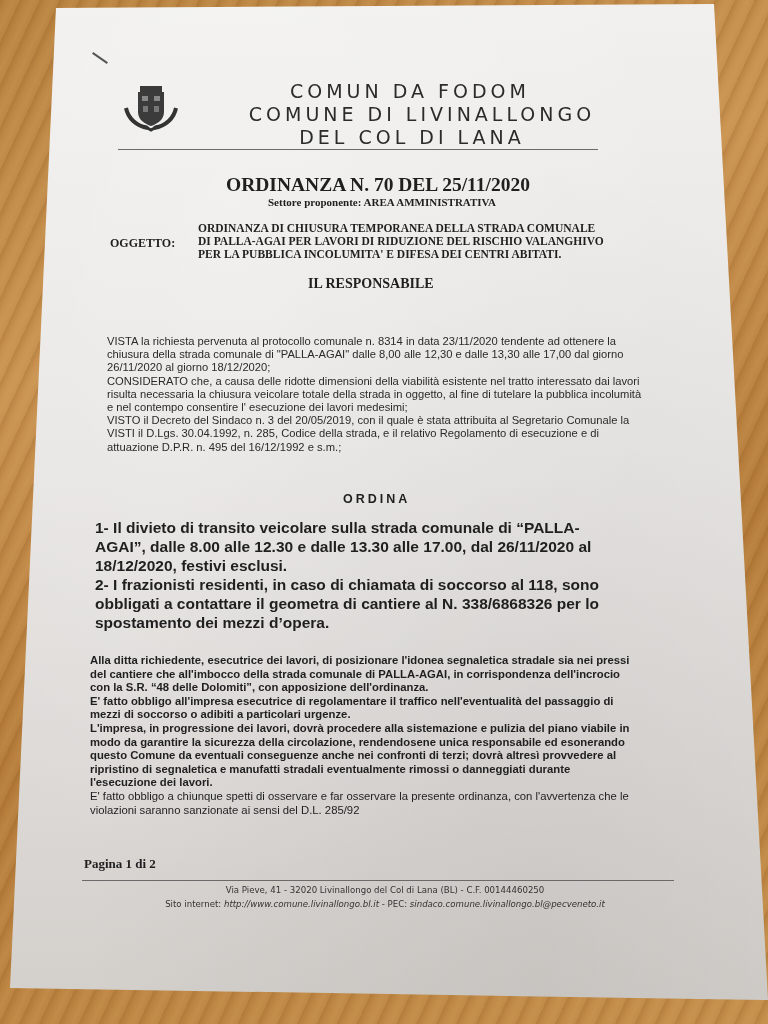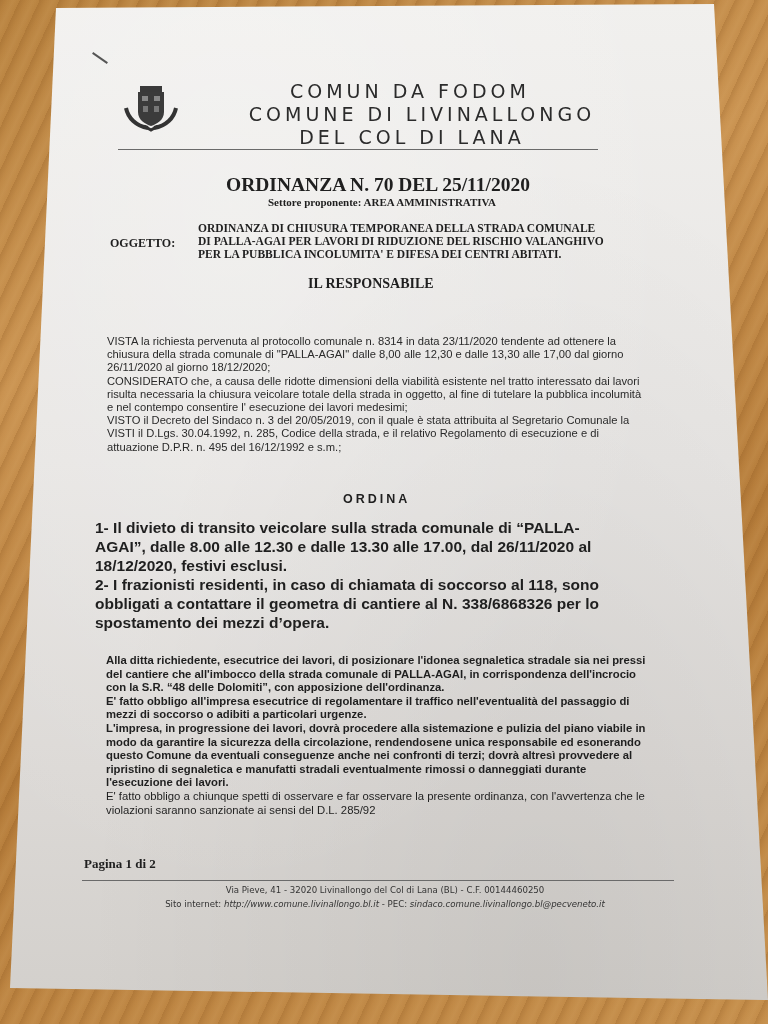--- a/index.html
+++ b/index.html
@@ -31,21 +31,21 @@
     .serif { font-family: "Liberation Serif", serif; }
     .sans { font-family: "Liberation Sans", sans-serif; }
     .title { font-size: 19.5px; font-weight: bold; }
     .settore { font-size: 11px; font-weight: bold; }
     .ogg-label { font-size: 12px; font-weight: bold; }
     .ogg-text { font-size: 11.5px; font-weight: bold; line-height: 13px; }
     .resp { font-size: 14px; font-weight: bold; }
     .prem { font-size: 11.2px; line-height: 13.2px; color: #2a2a2a; }
     .ordina { font-size: 12.5px; font-weight: bold; letter-spacing: 3px; }
     .points { font-size: 15.5px; font-weight: bold; line-height: 19px; text-align: justify; }
-    .disp { font-size: 11.3px; line-height: 13.6px; text-align: justify; margin-left: 16px; }
+    .disp { font-size: 11.3px; line-height: 13.6px; text-align: justify; }
     .pag { font-size: 13px; font-weight: bold; }
     .footer { font-family: "DejaVu Sans", sans-serif; font-size: 8.6px; text-align: center; color: #333; line-height: 14px; }
     .footer i { font-style: italic; }
   </style>
 </head>
 <body>
 
 <div class="wood"></div>
 <div class="paper"></div>
 <div class="shade"></div>

